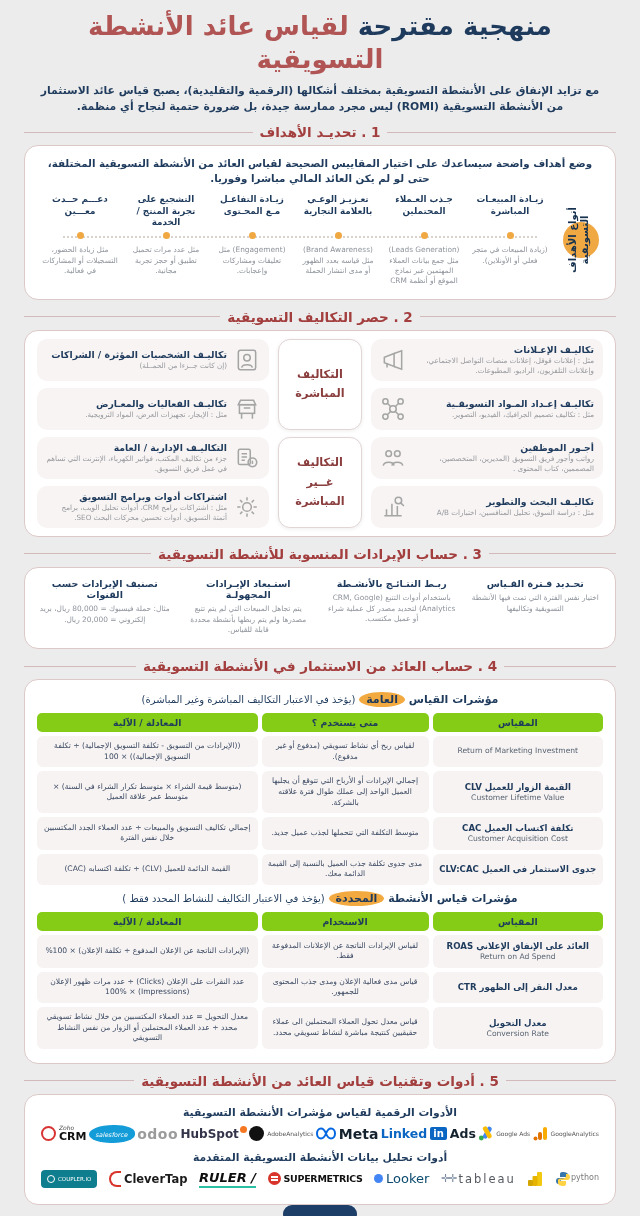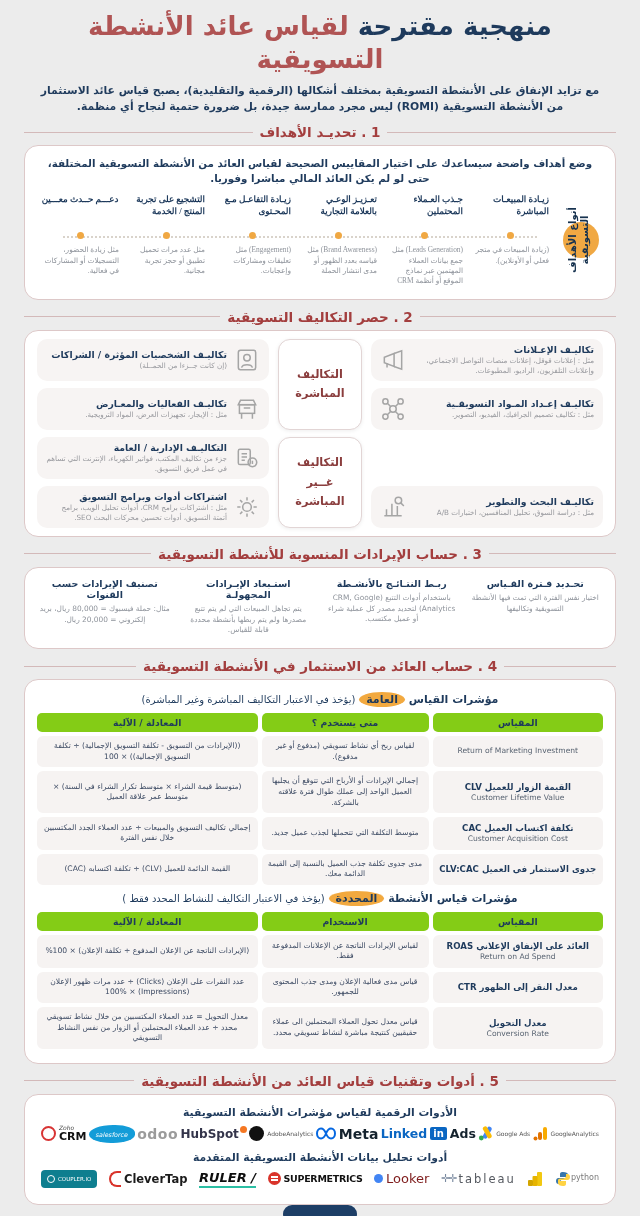--- a/index.html
+++ b/index.html
@@ -24,21 +24,21 @@
 
   .card { background:#fff; border:1px solid #ddc8c8; border-radius:14px; padding:8px 12px; }
 
   
   .s1-intro { text-align:center; font-size:10.3px; font-weight:bold; line-height:1.45; margin:2px 8px 6px; }
   .goals { display:flex; position:relative; padding:2px 0 4px; }
   .g-line { position:absolute; top:44px; left:26px; right:66px; border-top:2px dotted #d9d3cb; }
   .side-label { width:50px; position:relative; flex:0 0 50px; }
   .side-circle { position:absolute; width:36px; height:36px; border-radius:50%; background:#f0a843; top:28px; right:4px; }
   .side-text { position:absolute; top:34px; right:-22px; width:92px; text-align:center; transform:rotate(-90deg); font-size:10px; font-weight:bold; color:#16324f; line-height:1.2; }
-  .goal { flex:1; padding:0 4px; text-align:right; position:relative; z-index:1;font-family:Liberation Serif, serif; }
+  .goal { flex:1; padding:0 4px; text-align:center; position:relative; z-index:1; }
   .g-title { font-size:8.8px; font-weight:bold; color:#1e3a5c; line-height:1.3; min-height:36px; display:flex; align-items:flex-start; justify-content:center; }
   .dot { width:7px; height:7px; border-radius:50%; background:#f0a843; margin:2px auto 6px; }
   .g-desc { font-size:7.4px; color:#8e939b; line-height:1.4; }
 
   
   .costs { display:grid; grid-template-columns:1fr 84px 1fr; gap:7px 9px; }
   .cost-item { background:#f7f4f3; border-radius:10px; padding:5px 9px; display:flex; align-items:center; gap:7px; min-height:42px; }
   .cost-item .txt { flex:1; }
   .c-title { font-size:9.3px; font-weight:bold; color:#1e3a5c; line-height:1.25; }
   .c-desc { font-size:7.2px; color:#98999e; line-height:1.35; margin-top:1px; }
@@ -86,21 +86,21 @@
   .li-ads { font-size:12.5px; font-weight:bold; color:#15232e; }
   .coupler { background:#0e7e8f; border-radius:4px; color:#fff; font-size:5.5px; padding:5px 6px; display:flex; align-items:center; gap:3px; }
   .coupler .cdot { width:8px; height:8px; border:1.6px solid #fff; border-radius:50%; }
   .ct-arc { width:12px; height:16px; border:2px solid #d9342b; border-right:none; border-radius:8px 0 0 8px; }
   .clevertap { font-size:11.5px; font-weight:bold; color:#1b1b1b; }
   .ruler { font-size:13px; font-weight:bold; font-style:italic; color:#0d0d0d; border-bottom:2px solid #2bbfa4; padding-bottom:1px; }
   .sm-ic { width:13px; height:13px; background:#d9342b; border-radius:50%; position:relative; }
   .sm-ic::before { content:""; position:absolute; left:3px; right:3px; top:4px; height:1.5px; background:#fff; box-shadow:0 3px 0 #fff; }
   .supermetrics { font-size:9.5px; font-weight:bold; color:#111; letter-spacing:-.3px; }
   .looker-ic { width:9px; height:9px; border-radius:50%; background:#4285f4; }
-  .looker { font-size:13px; color:#7f1d1d; }
+  .looker { font-size:13px; color:#0c4a6e; }
   .tab-ic { color:#7a8aa0; font-size:11px; letter-spacing:-2px; }
   .tableau { font-size:11.5px; color:#54585f; letter-spacing:2px; }
   .python { font-size:8px; color:#7a7a7a; }
   .bottom-pill { position:absolute; left:50%; transform:translateX(-50%); bottom:-7px; width:74px; height:18px; background:#1d3e66; border-radius:9px; }
 </style>
 </head>
 <body>
 
 <div class="wrap">
 
@@ -218,20 +218,33 @@
               <rect x="5" y="8" width="14" height="8"></rect>
               <path d="M7 16v5M17 16v5M9 11h6"></path>
             </svg>
         </span>
         <div class="txt">
           <div class="c-title">تكاليـف الفعاليات والمعـارض</div>
           <div class="c-desc">مثل : الإيجار، تجهيزات العرض، المواد الترويجية.</div>
         </div>
       </div>
 
+      <div class="cost-item p-c1 p-r3">
+        <div class="txt">
+          <div class="c-title">أجـور الموظفين</div>
+          <div class="c-desc">رواتب وأجور فريق التسويق (المديرين، المتخصصين، المصممين، كتاب المحتوى .</div>
+        </div>
+        <span class="cost-ic">
+          <svg viewBox="0 0 24 24">
+              <circle cx="8" cy="8" r="2.6"></circle>
+              <circle cx="16" cy="8" r="2.6"></circle>
+              <path d="M3 19c.8-4 9.2-4 10 0M11 19c.8-4 9.2-4 10 0"></path>
+            </svg>
+        </span>
+      </div>
 
       <div class="cost-item p-c3 p-r3">
         <span class="cost-ic">
           <svg viewBox="0 0 24 24">
               <rect x="4" y="4" width="11" height="14" rx="1.5"></rect>
               <path d="M7 8h5M7 11h5M7 14h3"></path>
               <circle cx="17" cy="16" r="4"></circle>
               <path d="M17 14.5v3"></path>
             </svg>
         </span>

